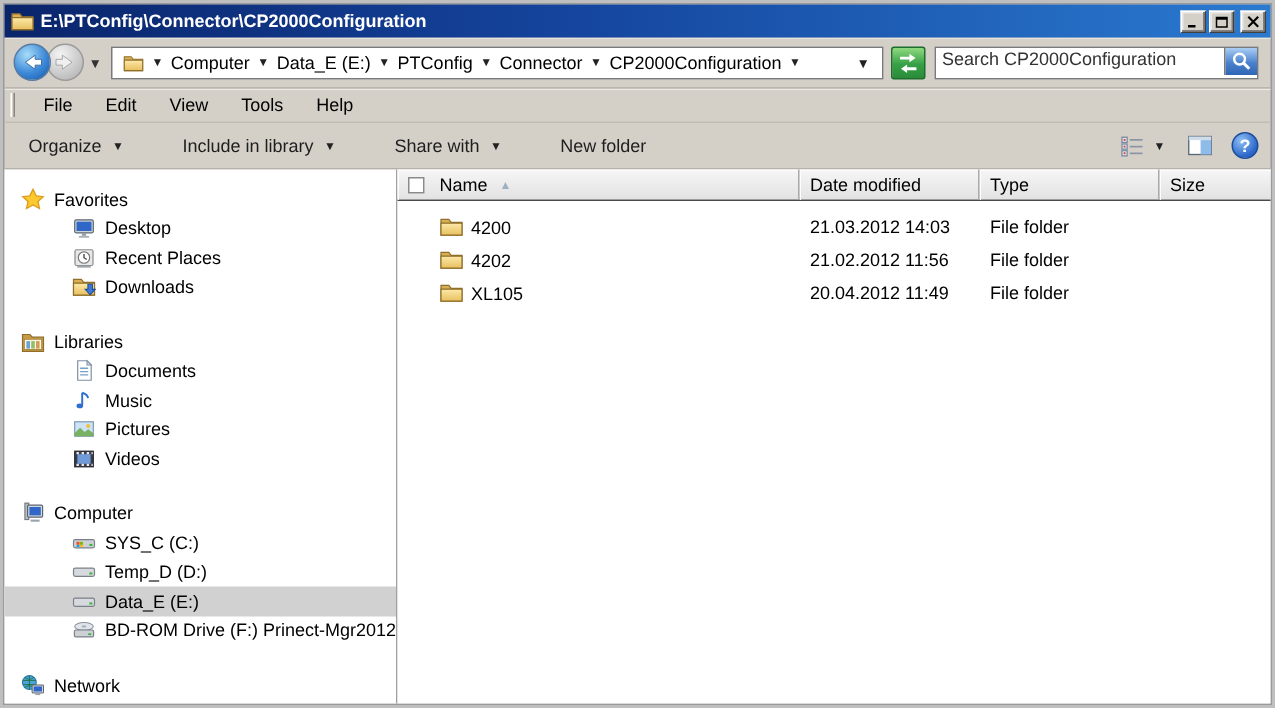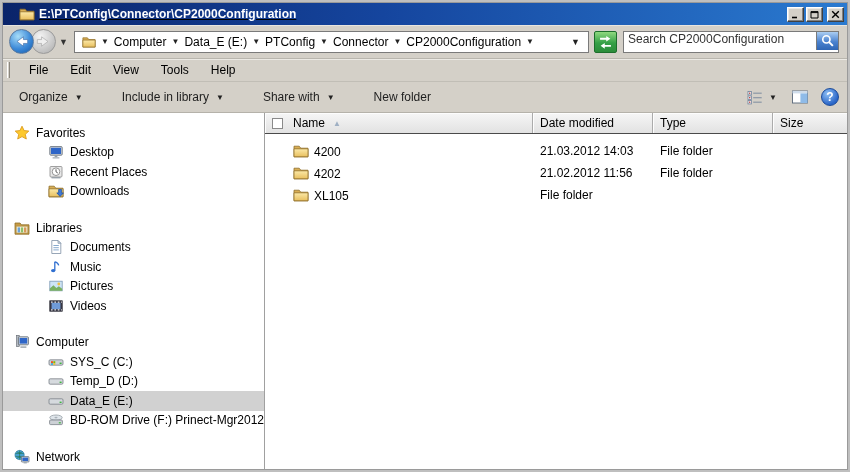--- a/index.html
+++ b/index.html
@@ -14,21 +14,21 @@
   .window {
     width:846px; height:468px; margin:2px;
     background:#d4d0c8;
     border:1px solid #9a9a9a;
     display:flex; flex-direction:column;
   }
   
   .titlebar {
     height:22px; flex:0 0 22px;
     background:linear-gradient(90deg,#0a246a 0%,#15459e 45%,#2a7ad0 100%);
-    display:flex; align-items:center; padding:0 3px 0 16px;text-decoration:underline;
+    display:flex; align-items:center; padding:0 3px 0 4px;
   }
   .titlebar .ticon { width:16px; height:16px; margin-right:4px; flex:0 0 16px; }
   .titlebar .ttext {
     color:#fff; font-weight:bold; font-size:12px; flex:1;
     white-space:nowrap; overflow:hidden;
   }
   .winbtn {
     width:17px; height:15px; margin-left:2px;
     background:#d4d0c8;
     border:1px solid; border-color:#ffffff #404040 #404040 #ffffff;
@@ -542,20 +542,21 @@
           <div class="fcell">File folder</div>
           <div class="fcell"></div>
         </div>
         <div class="frow">
           <div class="fcell name">
             <svg>
                 <use href="#i-folder"></use>
               </svg>
             <span>XL105</span>
           </div>
+          <div class="fcell">20.04.2012 11:49</div>
           <div class="fcell">File folder</div>
           <div class="fcell"></div>
         </div>
       </div>
     </div>
 
   </div>
 </div>
 
 </body></html>

